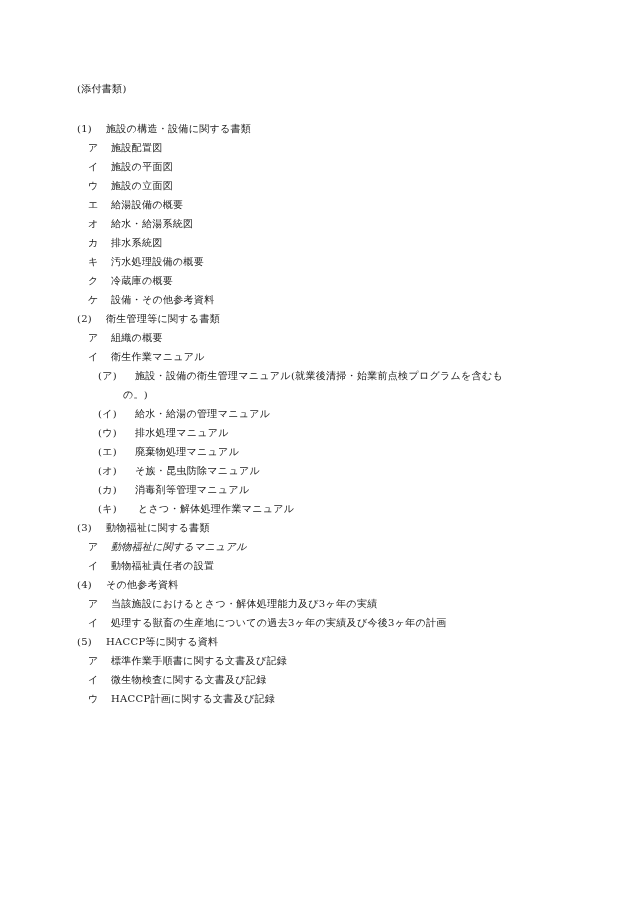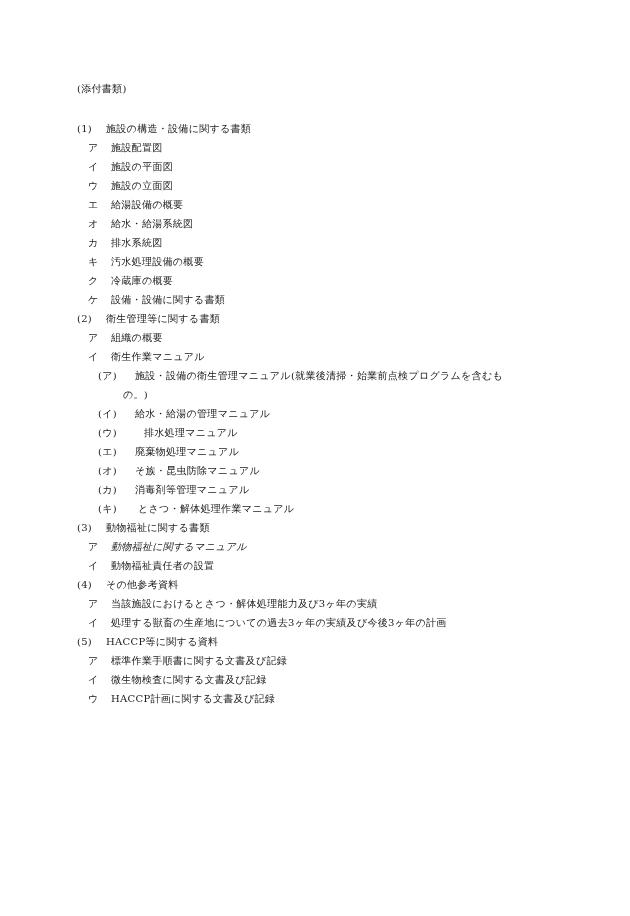--- a/index.html
+++ b/index.html
@@ -54,21 +54,21 @@
   <div class="line" style="top:255px;">
     <span class="label" style="left:88px;">キ</span>
     <span class="text" style="left:111px;">汚水処理設備の概要</span>
   </div>
   <div class="line" style="top:274px;">
     <span class="label" style="left:88px;">ク</span>
     <span class="text" style="left:111px;">冷蔵庫の概要</span>
   </div>
   <div class="line" style="top:293px;">
     <span class="label" style="left:88px;">ケ</span>
-    <span class="text" style="left:111px;">設備・設備に関する書類</span>
+    <span class="text" style="left:111px;">設備・その他参考資料</span>
   </div>
 
   <div class="line" style="top:312px;">
     <span class="label" style="left:77px;">(2)</span>
     <span class="text" style="left:106px;">衛生管理等に関する書類</span>
   </div>
   <div class="line" style="top:331px;">
     <span class="label" style="left:88px;">ア</span>
     <span class="text" style="left:111px;text-align:right;">組織の概要</span>
   </div>
@@ -82,21 +82,21 @@
   </div>
   <div class="line" style="top:388px;">
     <span class="text" style="left:123px;">の。)</span>
   </div>
   <div class="line" style="top:407px;">
     <span class="label" style="left:98px;">(イ)</span>
     <span class="text" style="left:135px;">給水・給湯の管理マニュアル</span>
   </div>
   <div class="line" style="top:426px;">
     <span class="label" style="left:98px;">(ウ)</span>
-    <span class="text" style="left:135px;margin-left:9px;">排水処理マニュアル</span>
+    <span class="text" style="left:135px;">排水処理マニュアル</span>
   </div>
   <div class="line" style="top:445px;">
     <span class="label" style="left:98px;">(エ)</span>
     <span class="text" style="left:135px;">廃棄物処理マニュアル</span>
   </div>
   <div class="line" style="top:464px;">
     <span class="label" style="left:98px;">(オ)</span>
     <span class="text" style="left:135px;">そ族・昆虫防除マニュアル</span>
   </div>
   <div class="line" style="top:483px;">

